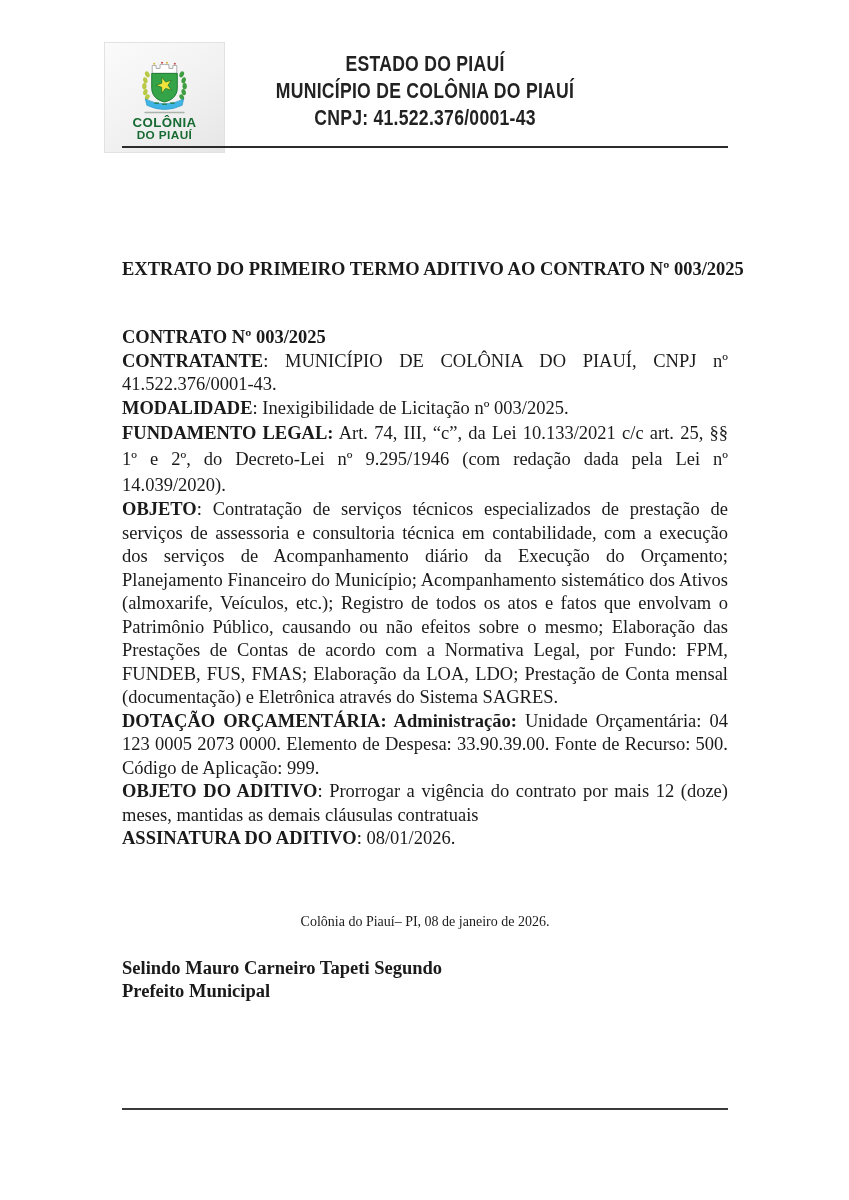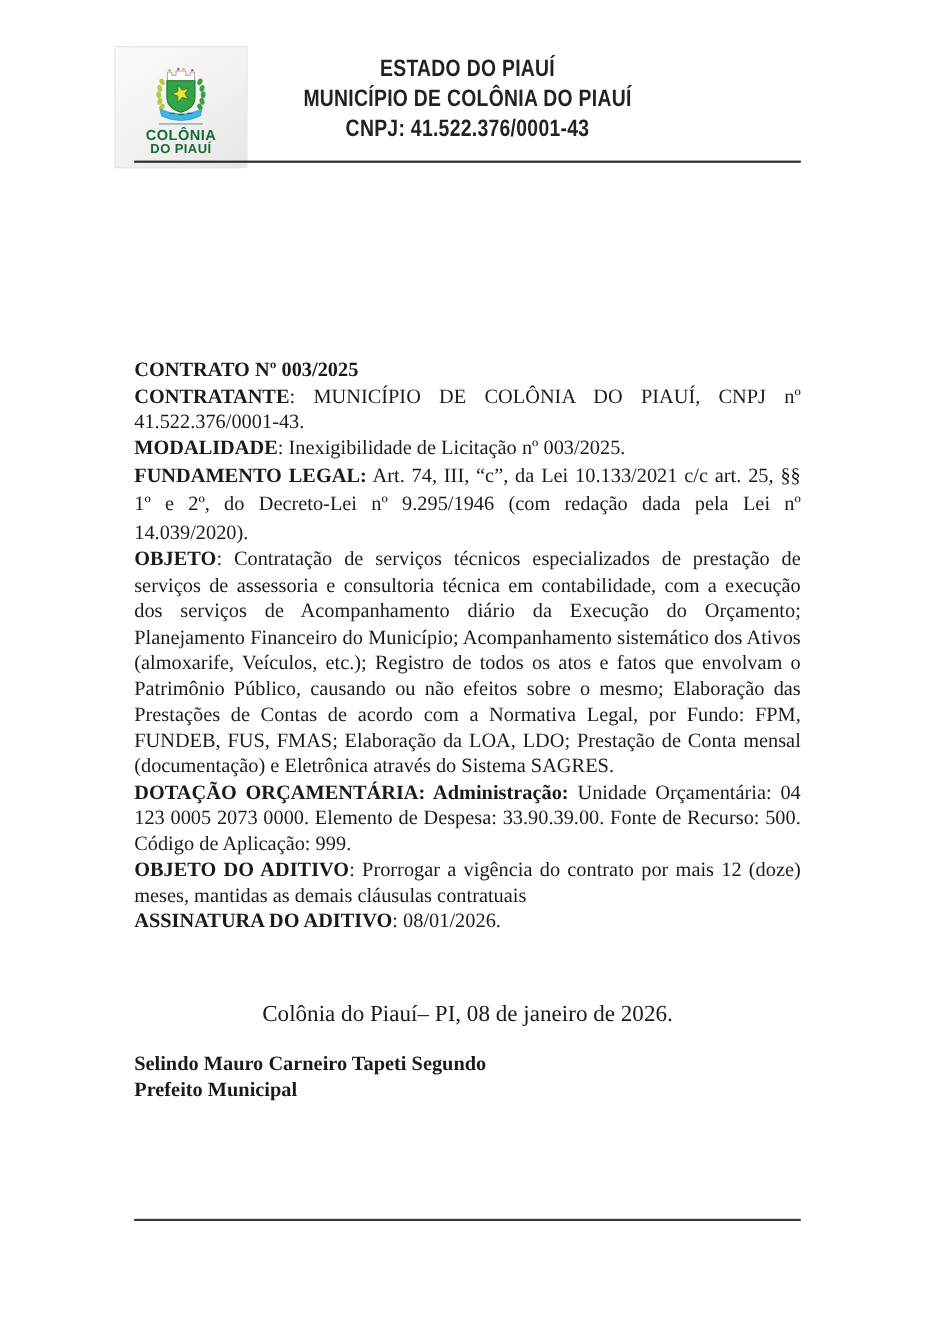--- a/index.html
+++ b/index.html
@@ -68,21 +68,21 @@
   }
   .doc-body p { margin: 0; }
   .doc-body p.spaced { line-height: 26px; }
   .para-label { font-weight: 700; }
 
   .date-line {
     position: absolute;
     left: 122px; top: 910px;
     width: 606px;
     text-align: center;
-    font-size: 21px;
+    font-size: 14px;
     line-height: 23.5px;
   }
 
   .signature-block {
     position: absolute;
     left: 122px; top: 957px;
     width: 606px;
     font-weight: 700;
     font-size: 18.5px;
     line-height: 23px;
@@ -158,20 +158,21 @@
   </div>
 
   <div class="header-text">
     <div>ESTADO DO PIAUÍ</div>
     <div>MUNICÍPIO DE COLÔNIA DO PIAUÍ</div>
     <div>CNPJ: 41.522.376/0001-43</div>
   </div>
 
   <div class="header-rule"></div>
 
+  <div class="doc-title">EXTRATO DO PRIMEIRO TERMO ADITIVO AO CONTRATO Nº 003/2025</div>
 
   <div class="doc-body">
     <p>
       <span class="para-label">CONTRATO Nº 003/2025</span><span></span>
     </p>
     <p>
       <span class="para-label">CONTRATANTE</span><span>: MUNICÍPIO DE COLÔNIA DO PIAUÍ, CNPJ nº 41.522.376/0001-43.</span>
     </p>
     <p>
       <span class="para-label">MODALIDADE</span><span>: Inexigibilidade de Licitação nº 003/2025.</span>

